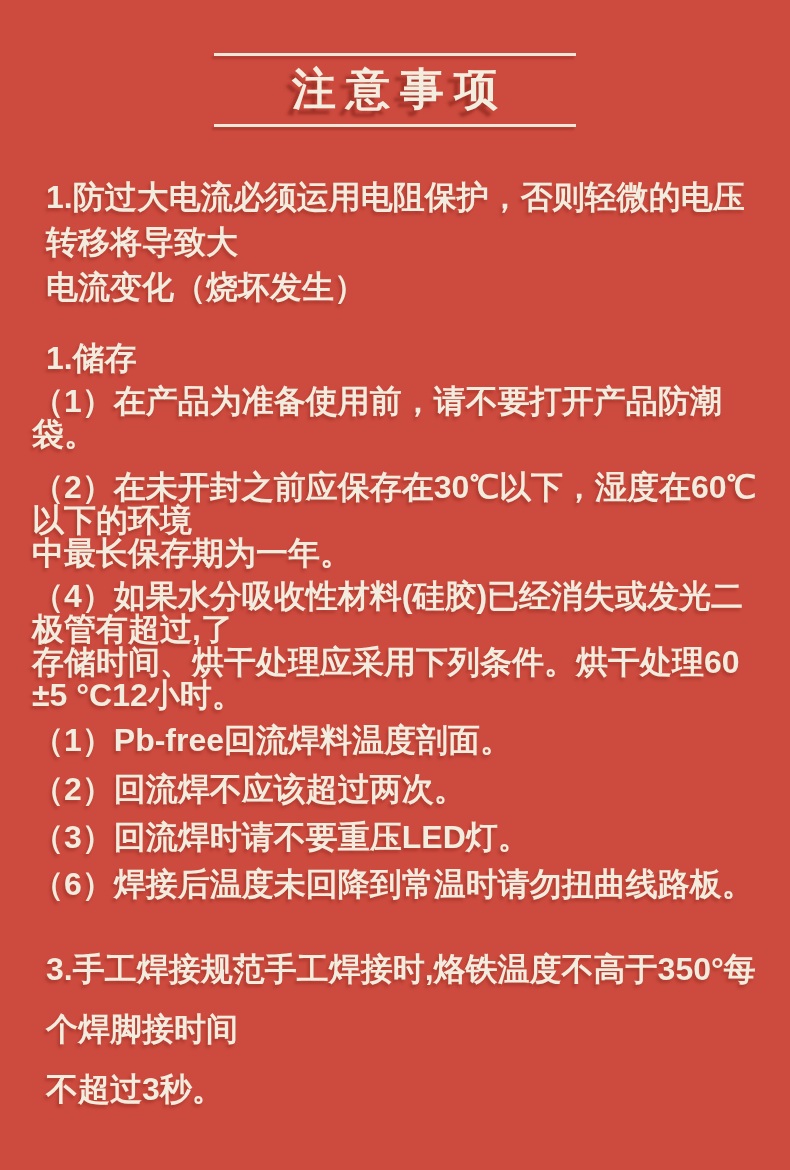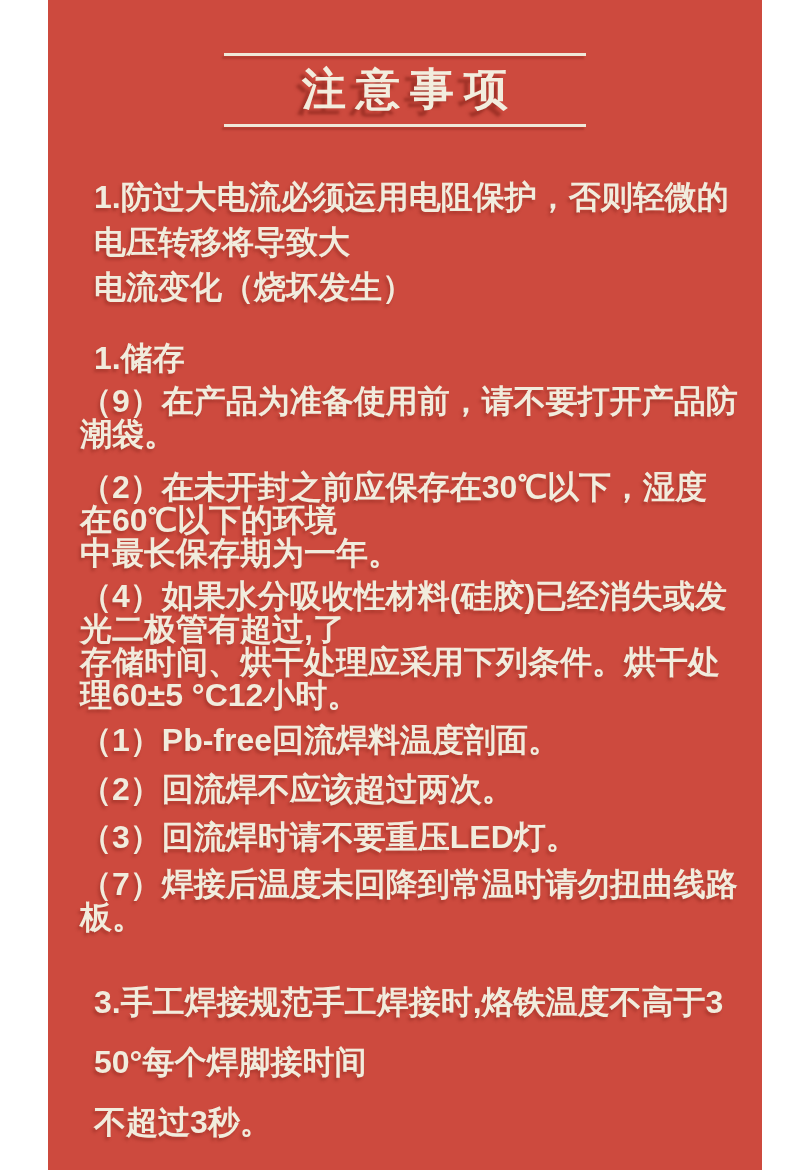--- a/index.html
+++ b/index.html
@@ -1,29 +1,28 @@
 <!DOCTYPE html>
 <html lang="zh"><head>
 <meta charset="utf-8">
 <style>
   html, body {
     margin: 0;
     padding: 0;
   }
   .page {
     position: relative;
-    width: 714px;
+    width: 790px;
     height: 1170px;
     background: #cd4a3e;
     overflow: hidden;
     font-family: "Liberation Sans", sans-serif;
     font-weight: 700;
     color: #f1ecdd;
     box-sizing: border-box;
-    margin-left: 48px;
   }
   
   .title-wrap {
     width: 362px;
     margin: 53px auto 0;
     text-align: center;
   }
   .rule {
     height: 3px;
     background: #efe8d9;
@@ -79,35 +78,35 @@
     <div class="rule"></div>
   </div>
 
   <div class="content">
 
     <p class="num lh45 p1">1.防过大电流必须运用电阻保护，否则轻微的电压转移将导致大
 电流变化（烧坏发生）</p>
 
     <p class="num lh33 s2h">1.储存</p>
 
-    <p class="lh33 s2i1">（9）在产品为准备使用前，请不要打开产品防潮袋。</p>
+    <p class="lh33 s2i1">（1）在产品为准备使用前，请不要打开产品防潮袋。</p>
 
     <p class="lh33 s2i2">（2）在未开封之前应保存在30℃以下，湿度在60℃以下的环境
 中最长保存期为一年。</p>
 
 
     <p class="lh33 s2i4">（4）如果水分吸收性材料(硅胶)已经消失或发光二极管有超过,了
 存储时间、烘干处理应采用下列条件。烘干处理60±5 °C12小时。</p>
 
 
     <p class="lh33 s3i1">（1）Pb-free回流焊料温度剖面。</p>
 
     <p class="lh33 s3i2">（2）回流焊不应该超过两次。</p>
 
     <p class="lh33 s3i3">（3）回流焊时请不要重压LED灯。</p>
 
-    <p class="lh33 s3i4">（7）焊接后温度未回降到常温时请勿扭曲线路板。</p>
+    <p class="lh33 s3i4">（6）焊接后温度未回降到常温时请勿扭曲线路板。</p>
 
     <p class="num lh44 p4">3.手工焊接规范手工焊接时,烙铁温度不高于350°每个焊脚接时间
 不超过3秒。</p>
 
   </div>
 </div>
 
 </body></html>

